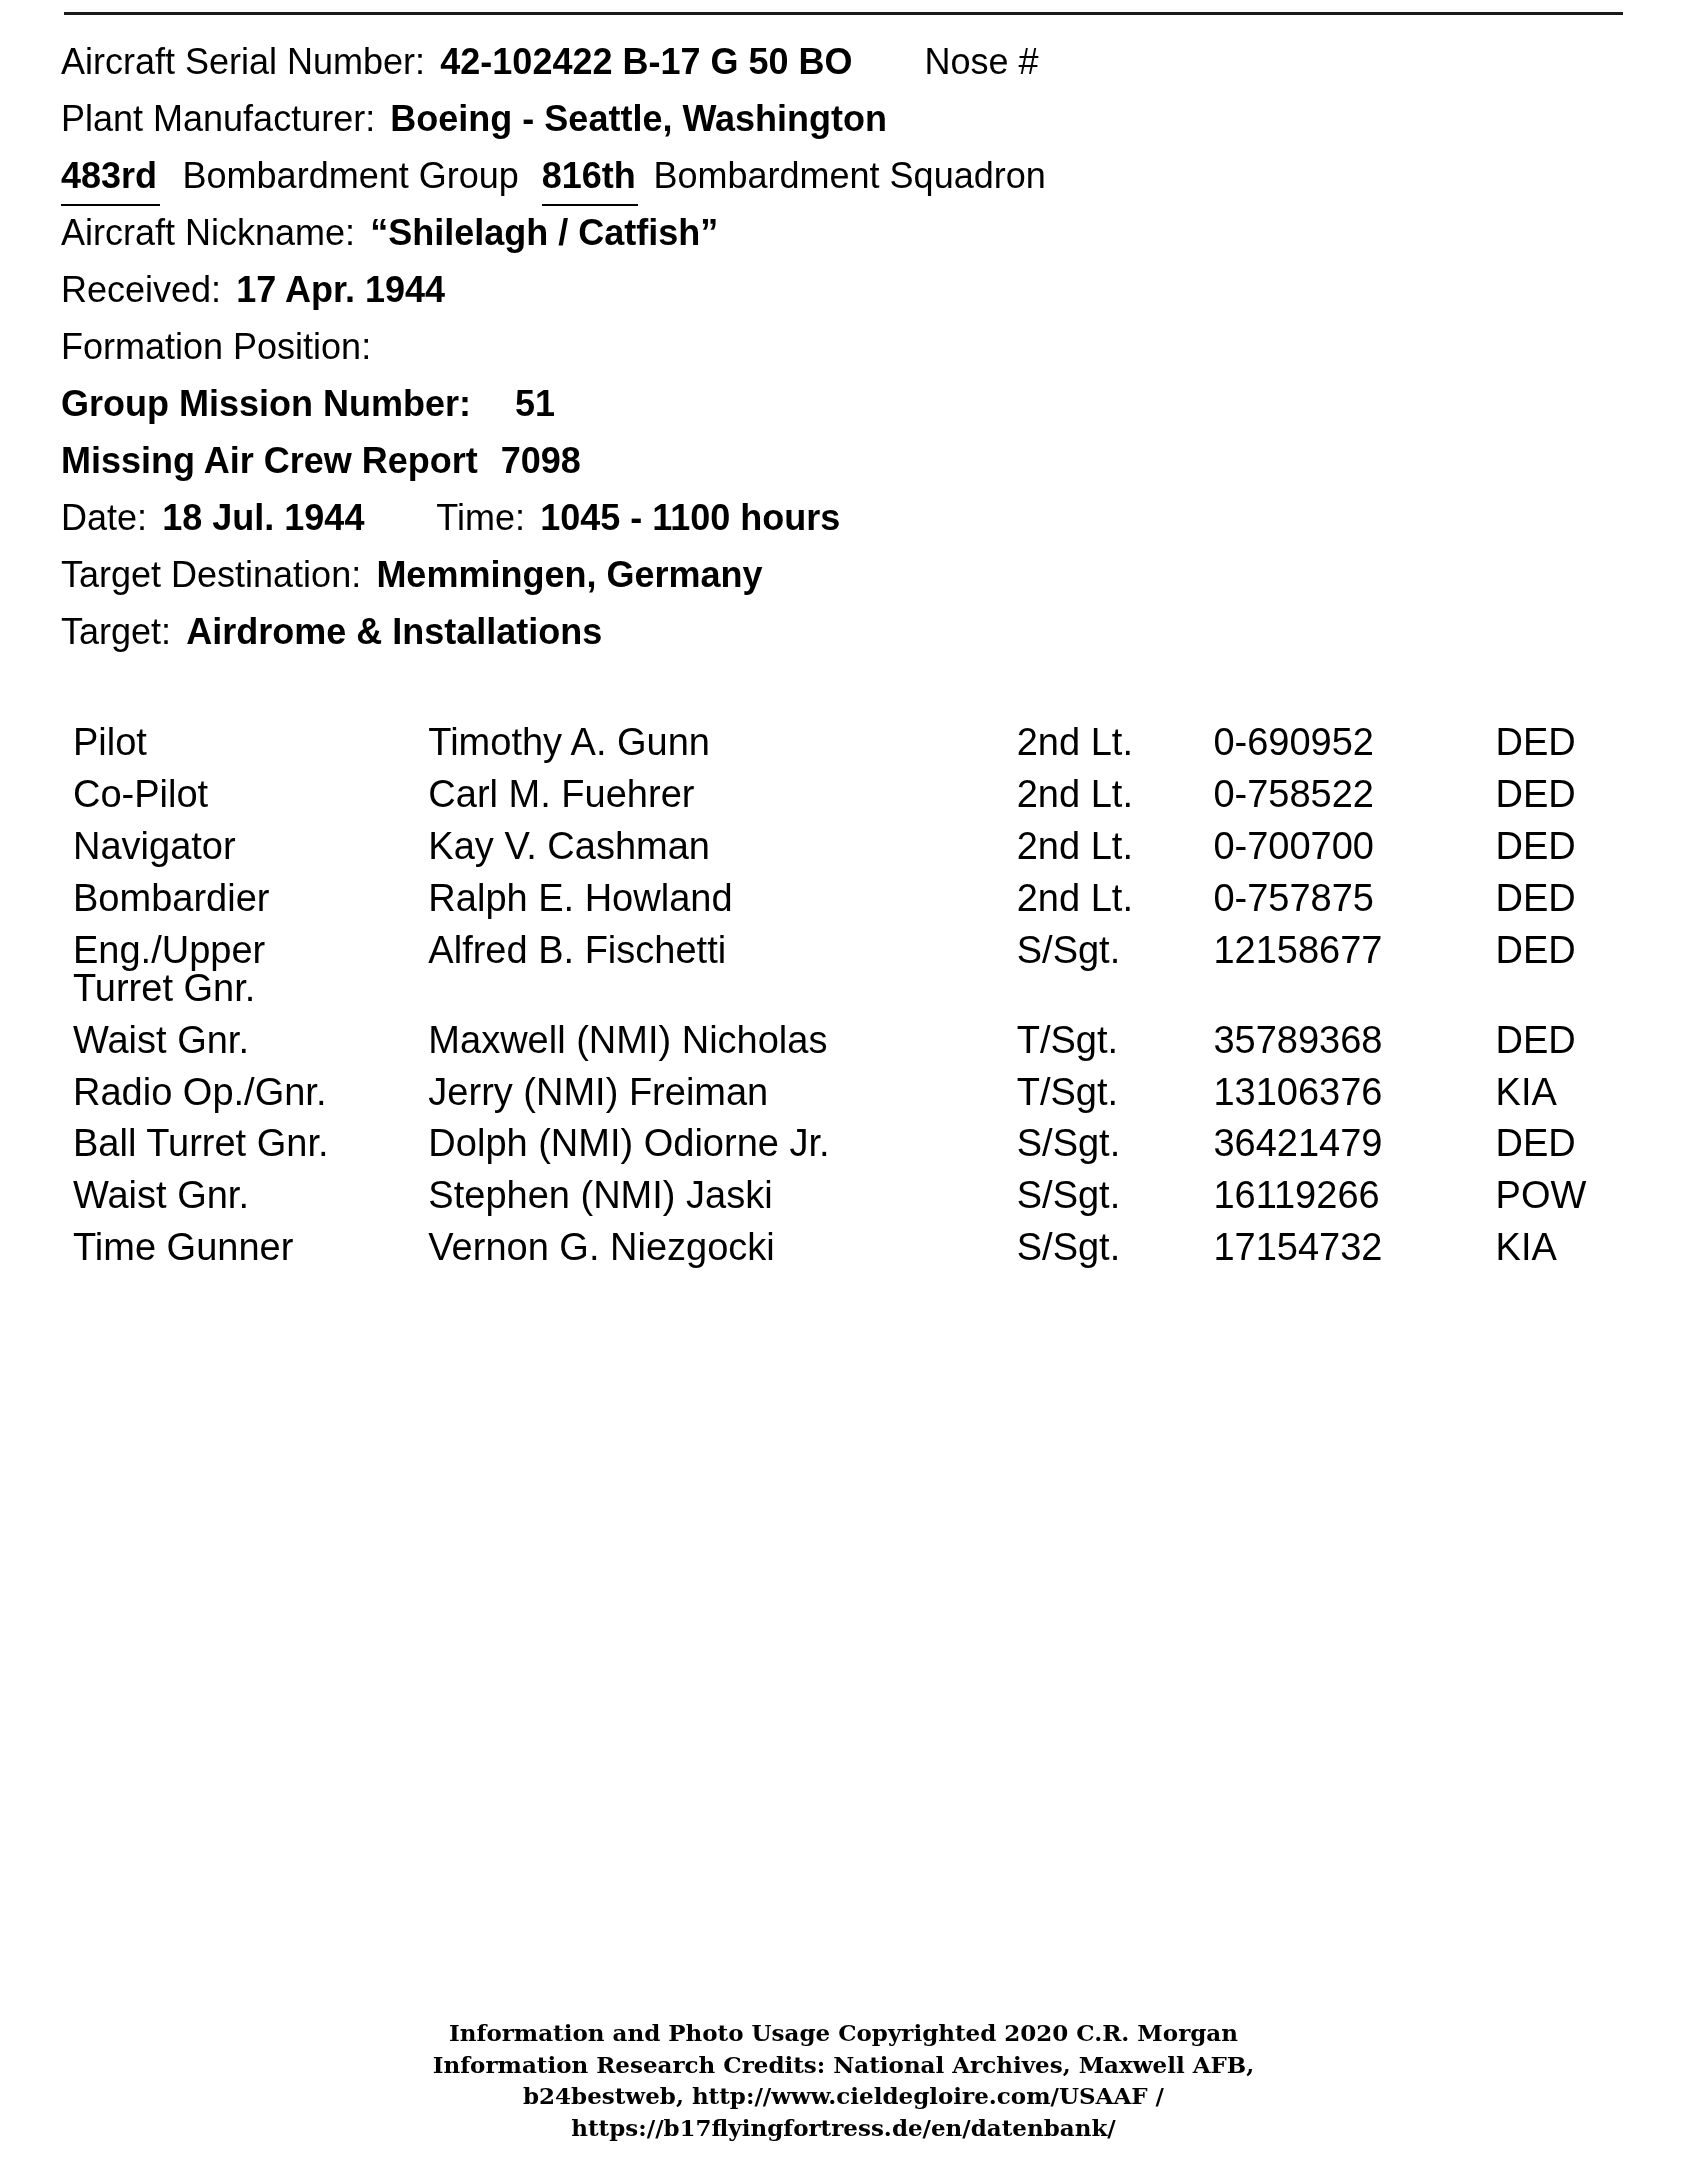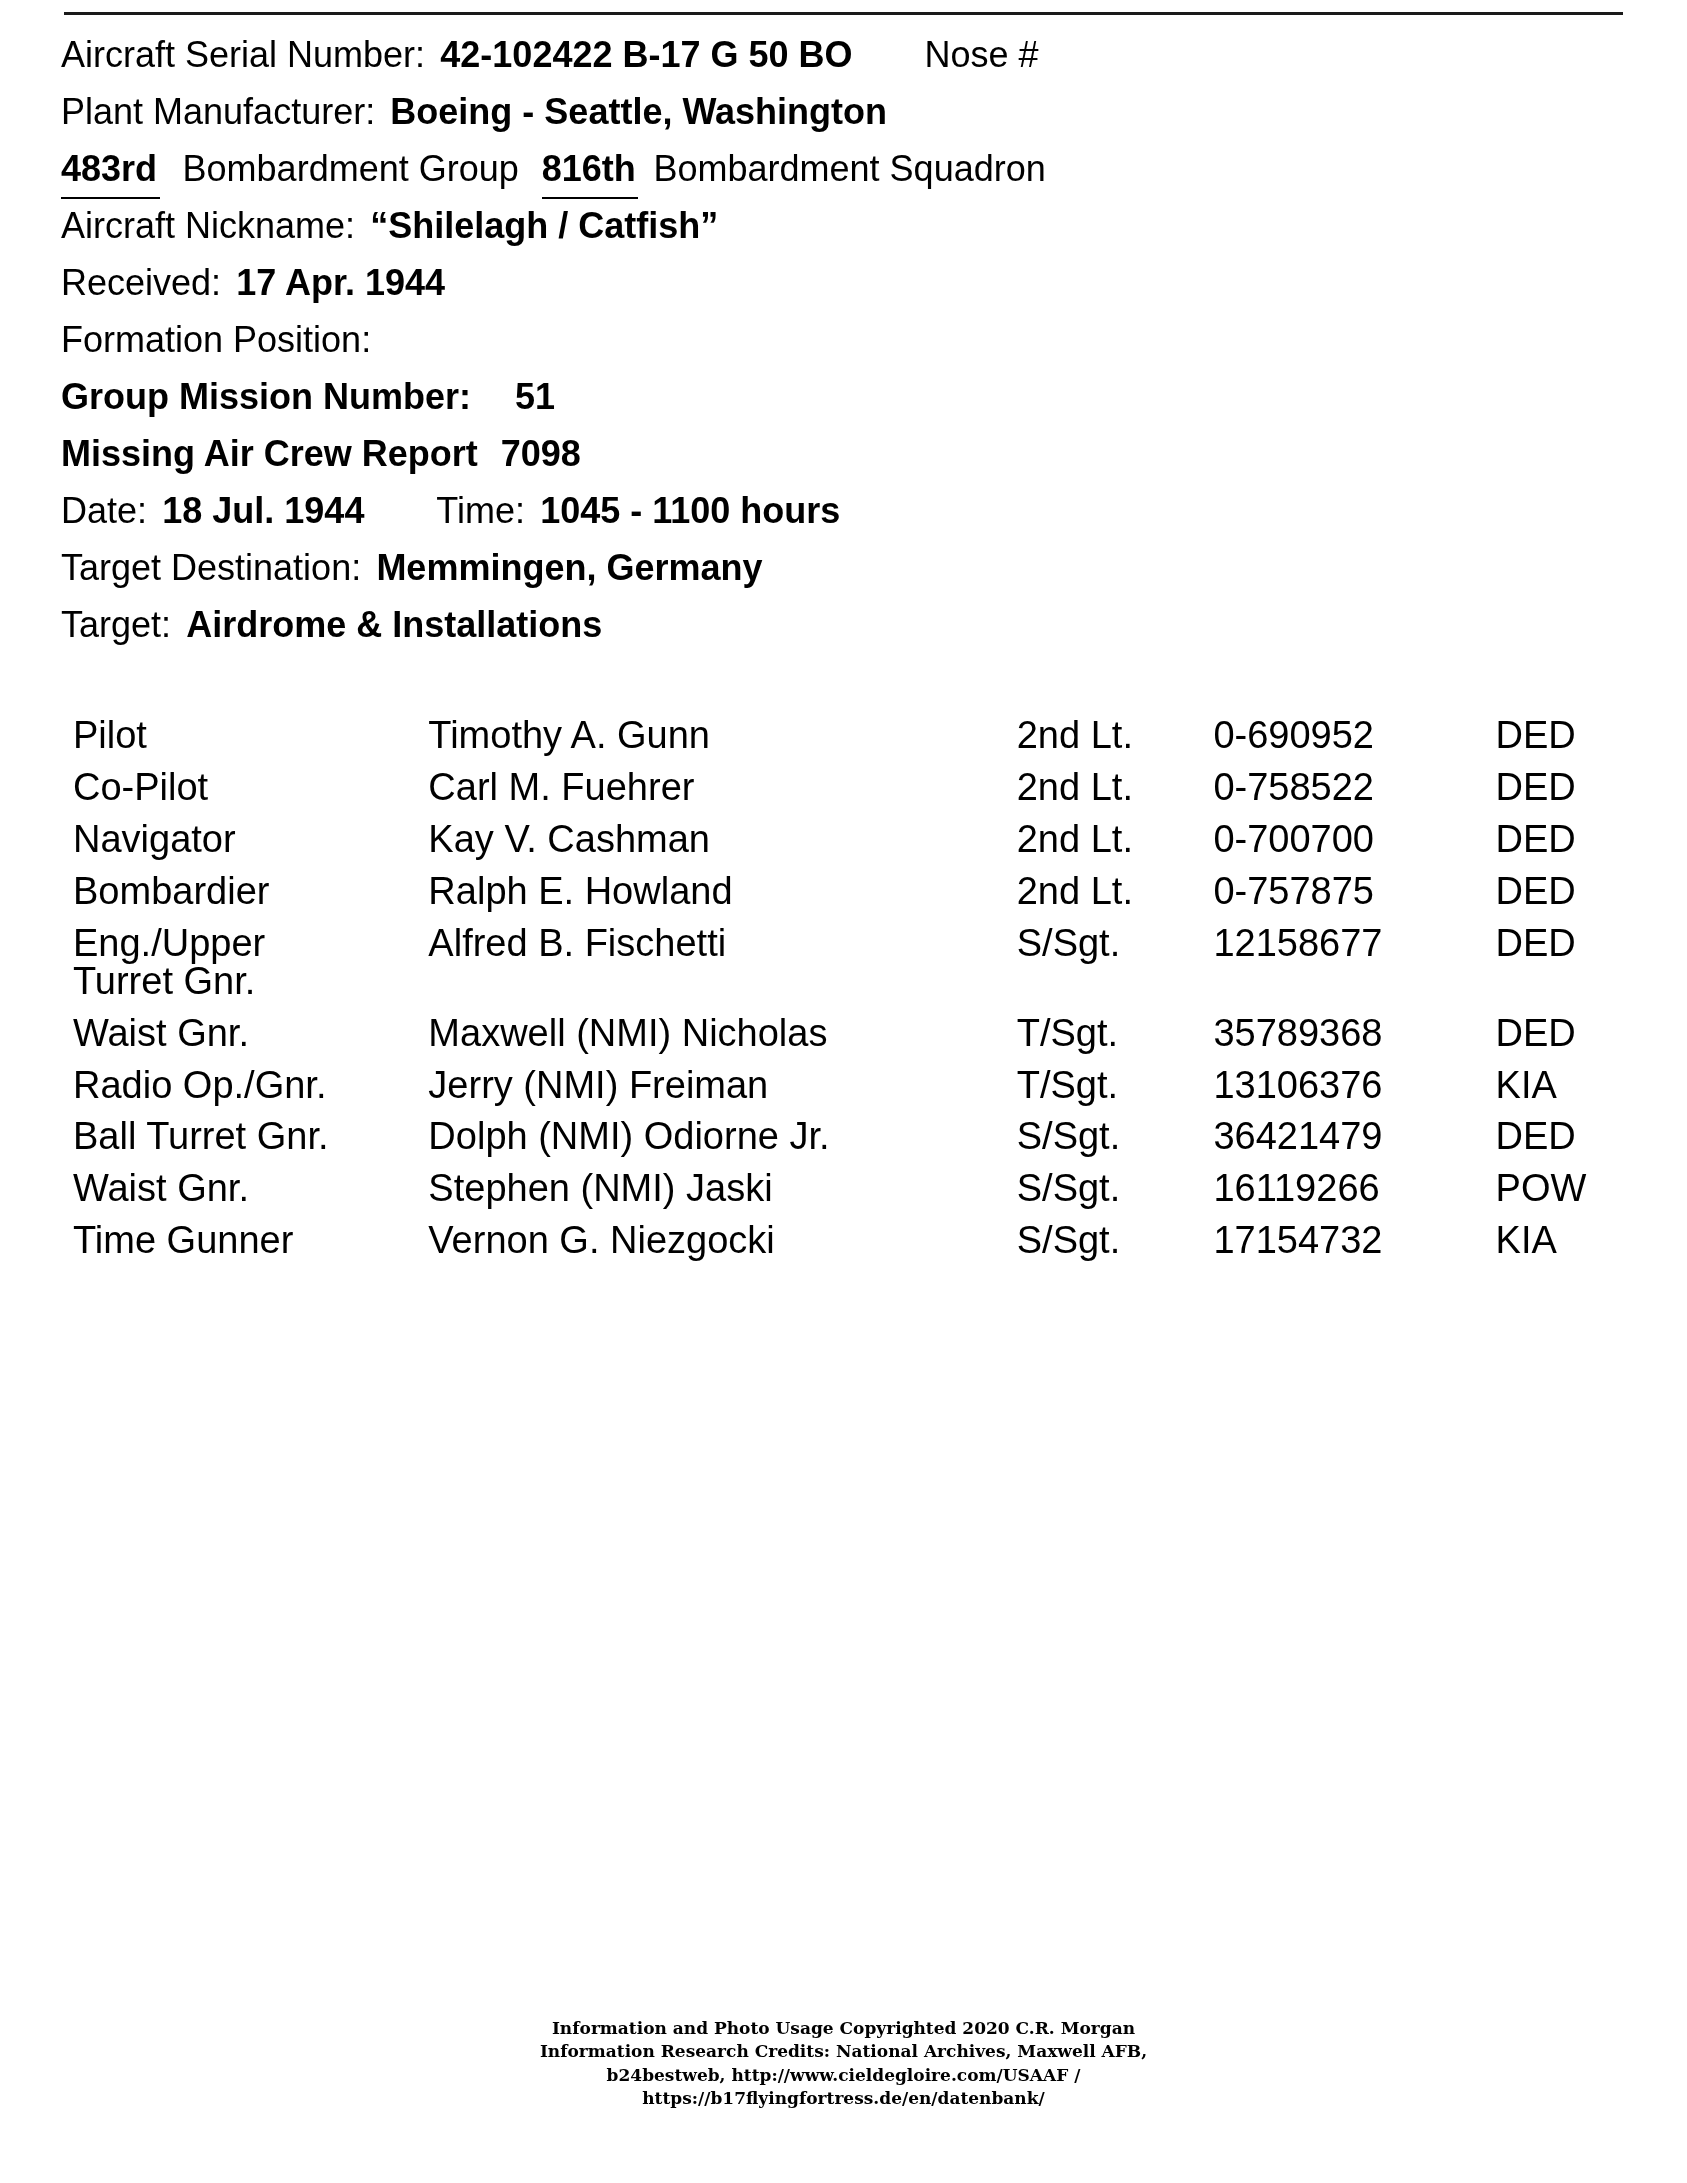--- a/index.html
+++ b/index.html
@@ -35,21 +35,21 @@
   }
 
   .rule {
     margin: 12px 64px 0 64px;
     height: 2.6px;
     background: #1a1a1a;
   }
 
   
   .info {
-    margin: 11px 0 0 61px;
+    margin: 18px 0 0 61px;
     width: 1575px;
   }
   .info-row {
     position: relative;
     height: 57px;
     white-space: nowrap;
   }
   .lbl {
     font-size: 36px;
     font-weight: normal;
@@ -122,21 +122,21 @@
   .footer {
     position: absolute;
     left: 0;
     right: 0;
     top: 2005px;
     text-align: center;
   }
   .footer div {
     font-family: "DejaVu Serif", serif;
     font-weight: bold;
-    font-size: 17px;
+    font-size: 23px;
     line-height: 1.38;
     color: #000;
   }
 </style>
 </head>
 <body>
 
 <div class="page">
 
 

